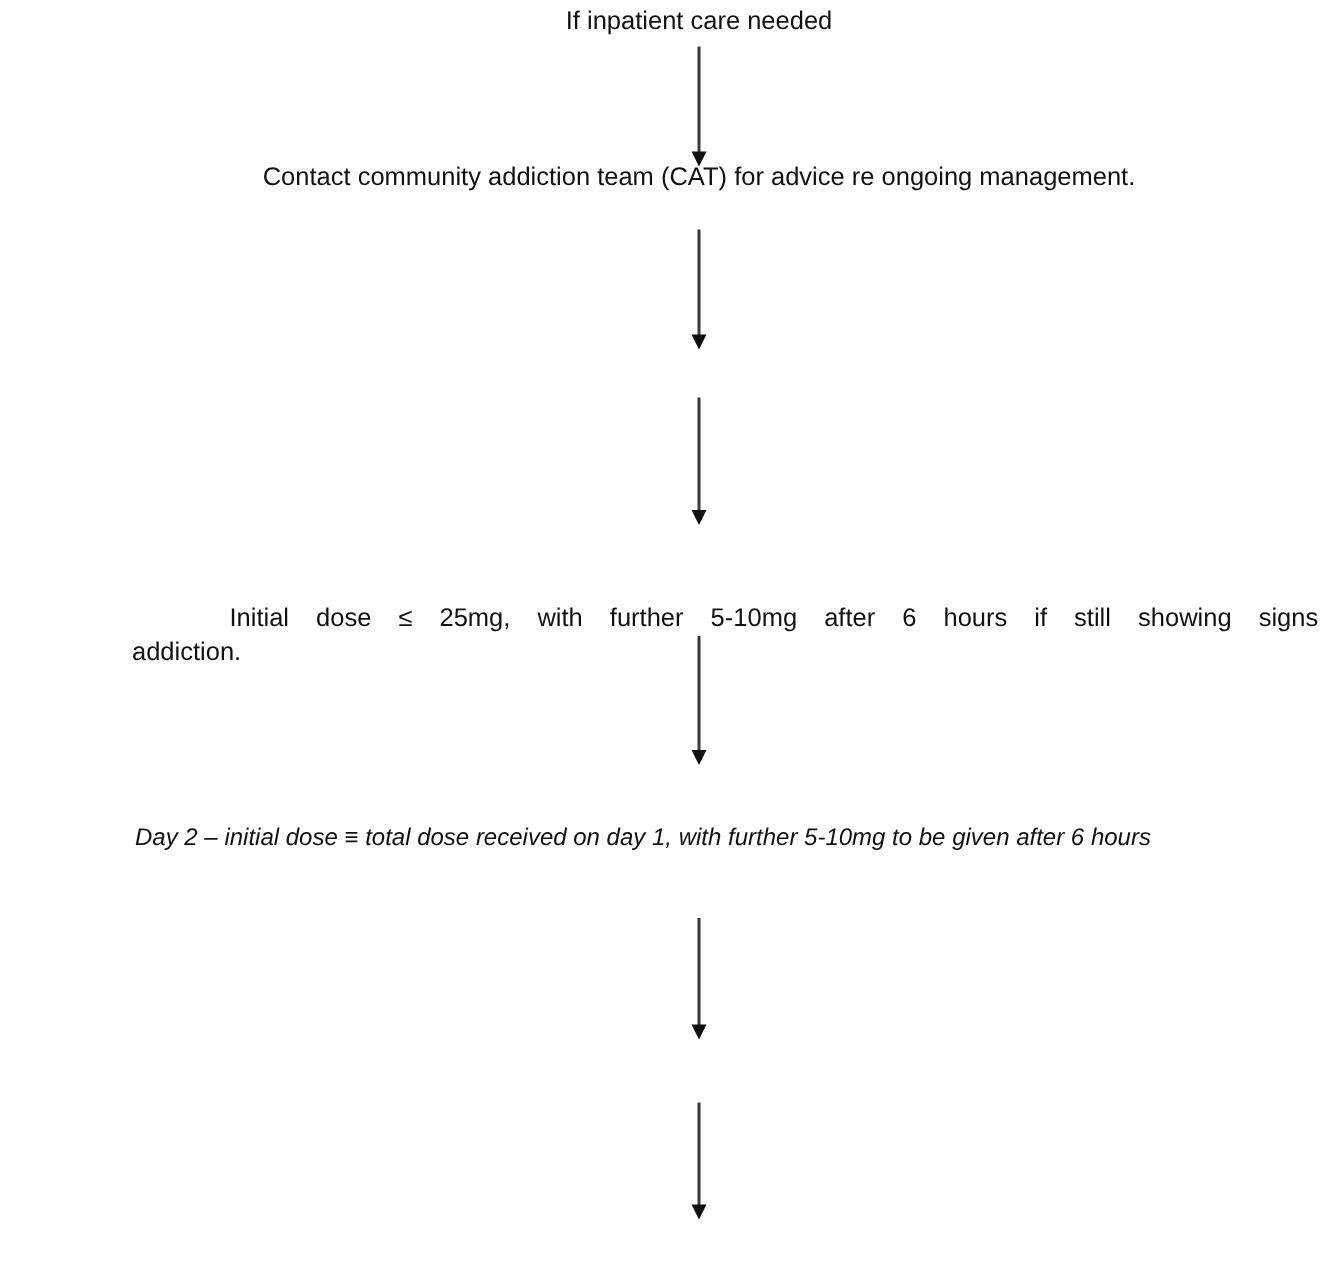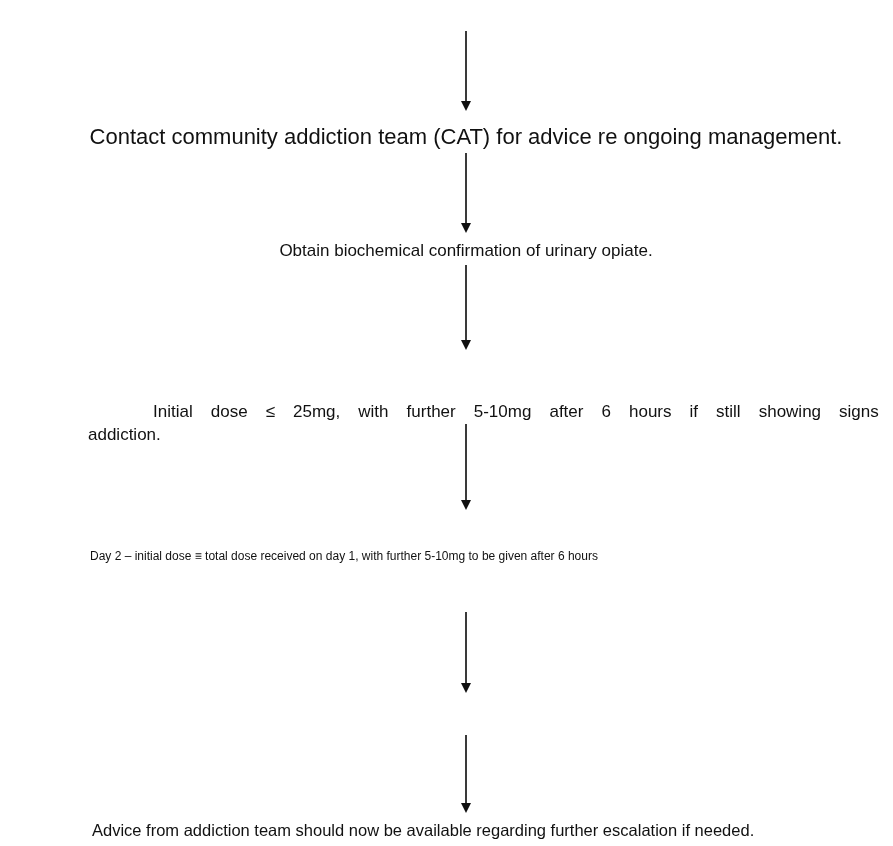--- a/index.html
+++ b/index.html
@@ -14,35 +14,35 @@
   .line{
     position:absolute;
     white-space:nowrap;
     line-height:1.2;
   }
   .centered{
     left:466px;
     transform:translateX(-50%);
   }
   #l1{top:4px;font-size:17px;}
-  #l2{top:124px;font-size:22px;}
+  #l2{top:108px;font-size:17px;}
   #l3{top:241px;font-size:17px;}
   #l4{left:88px;top:360px;font-size:17px;}
   #l5{
     left:88px;top:402px;width:758px;
     font-size:17px;
     white-space:normal;
     text-align:justify;
     text-align-last:justify;
     padding-left:65px;
     box-sizing:border-box;
     width:823px; 
   }
   #l6{left:88px;top:425px;font-size:17px;}
-  #l7{left:90px;top:549px;font-size:12px;}
+  #l7{left:90px;top:549px;font-size:16px;font-style:italic;}
   #l8{left:148px;top:587px;font-size:15px;}
   #l9{left:92px;top:705px;font-size:16px;}
   #l10{left:92px;top:821px;font-size:16.5px;}
 
   .arrow{position:absolute;left:460px;width:12px;}
   .arrow .stem{
     position:absolute;left:5.3px;top:0;bottom:8px;
     width:1.4px;background:#3a3a3a;
   }
   .arrow .head{
@@ -57,34 +57,34 @@
   #a3{top:265px;height:85px;}
   #a4{top:424px;height:86px;}
   #a5{top:612px;height:81px;}
   #a6{top:735px;height:78px;}
 </style>
 </head>
 <body>
 
 <div class="page">
 
+  <div id="l1" class="line centered">If inpatient care needed</div>
 
   <div id="a1" class="arrow">
     <span class="stem"></span>
     <span class="head"></span>
   </div>
 
   <div id="l2" class="line centered">Contact community addiction team (CAT) for advice re ongoing management.</div>
 
   <div id="a2" class="arrow">
     <span class="stem"></span>
     <span class="head"></span>
   </div>
 
-  <div id="l3" class="line centered">Obtain biochemical confirmation of urinary opiate.</div>
 
   <div id="a3" class="arrow">
     <span class="stem"></span>
     <span class="head"></span>
   </div>
 
 
   <div id="l5" class="line">Initial dose ≤ 25mg, with further 5-10mg after 6 hours if still showing signs of</div>
 
   <div id="l6" class="line">addiction.</div>
@@ -101,15 +101,14 @@
     <span class="stem"></span>
     <span class="head"></span>
   </div>
 
 
   <div id="a6" class="arrow">
     <span class="stem"></span>
     <span class="head"></span>
   </div>
 
-  <div id="l10" class="line">Advice from addiction team should now be available regarding further escalation if needed.</div>
 
 </div>
 
 </body></html>

